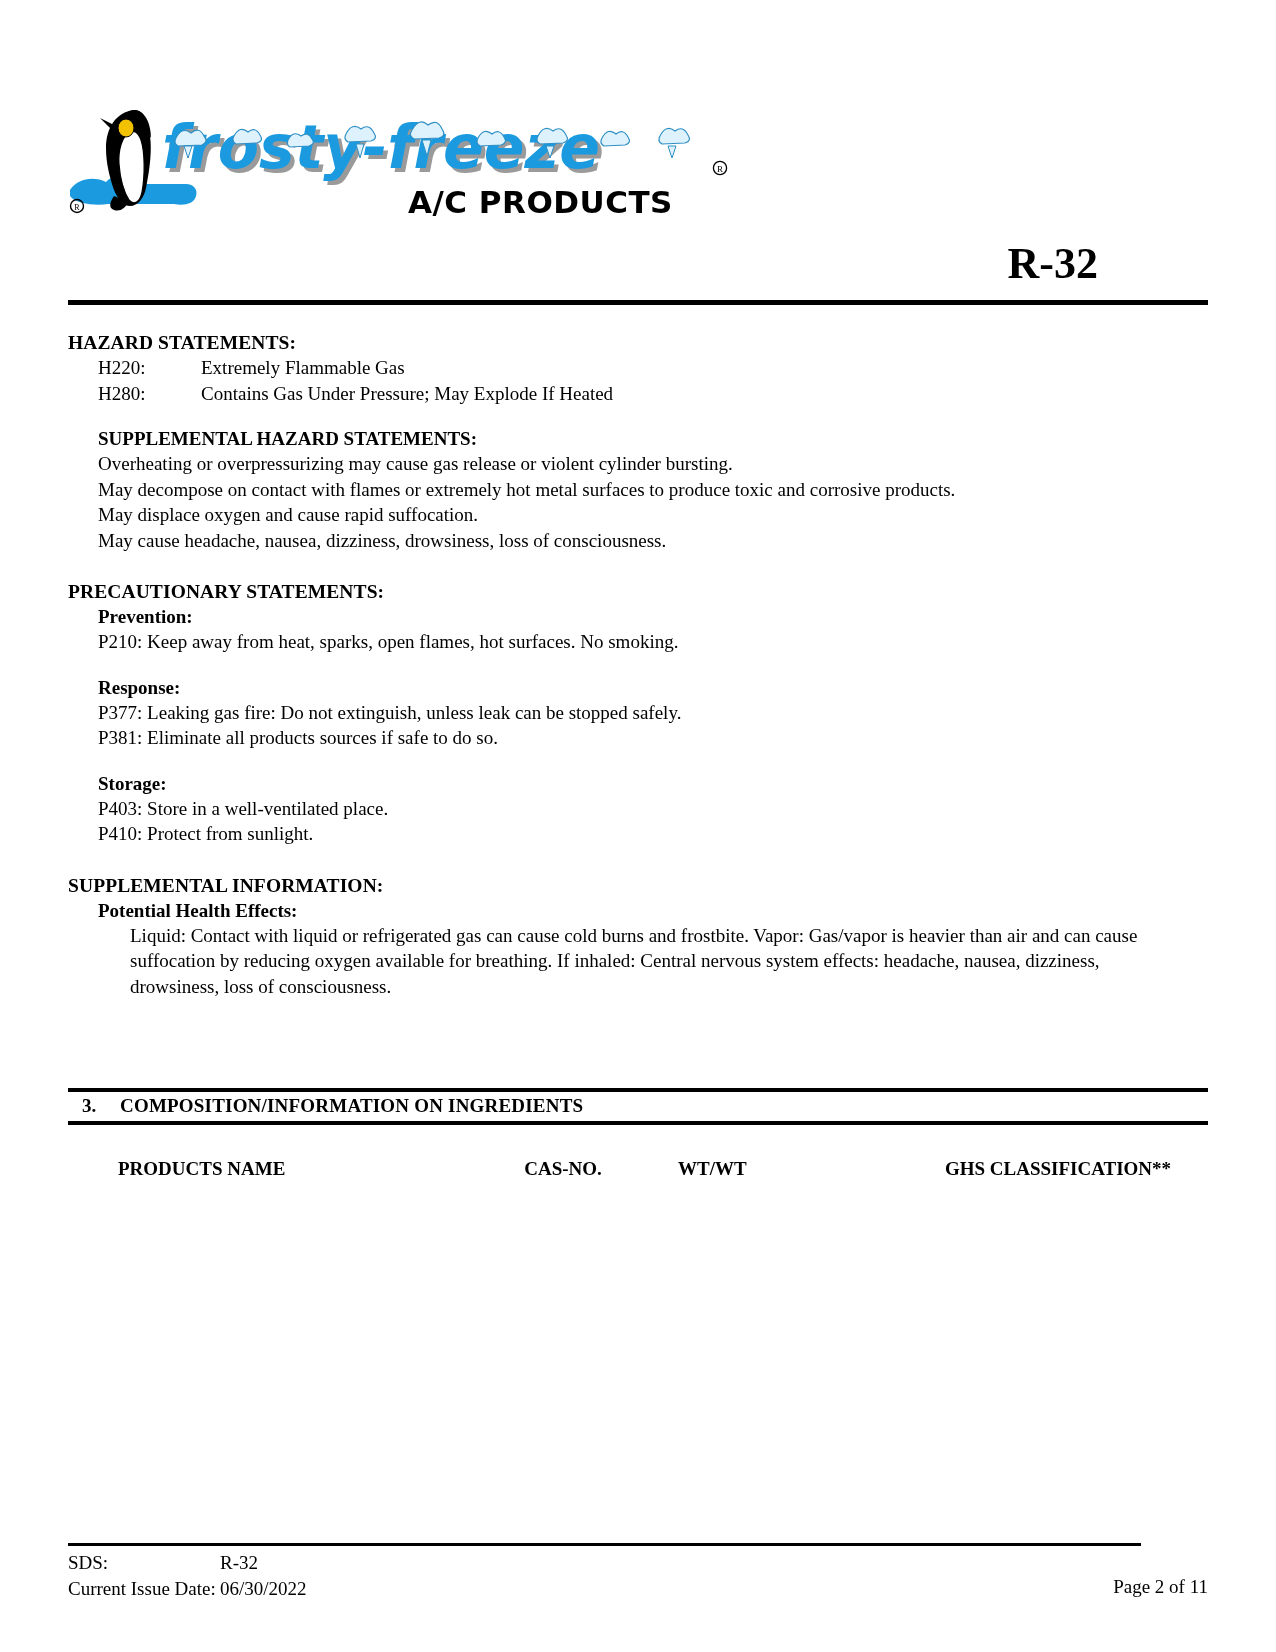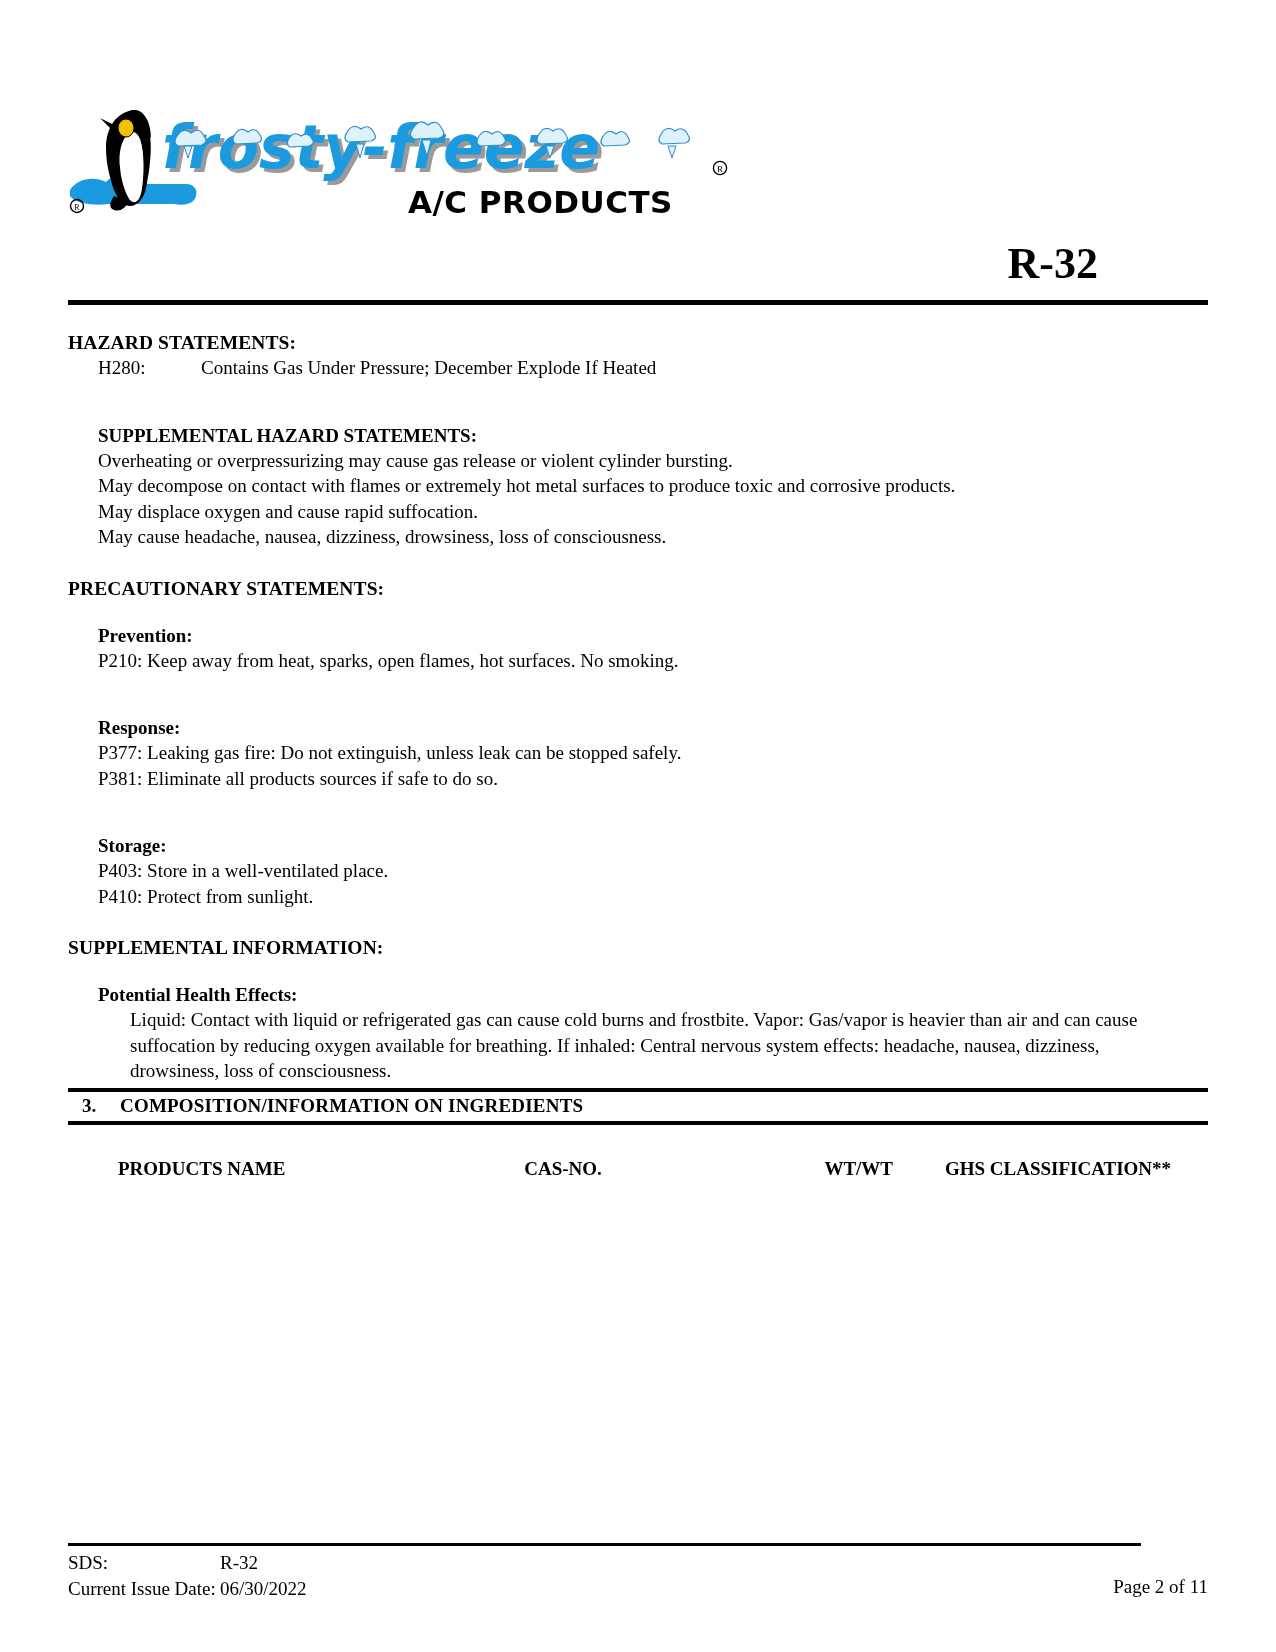--- a/index.html
+++ b/index.html
@@ -95,21 +95,20 @@
     font-size: 19.5px;
     line-height: 25px;
     letter-spacing: 0.1px;
   }
 
   .sub-head {
     font-weight: bold;
     font-size: 19px;
     line-height: 25px;
     margin-left: 30px;
-    margin-top: 22px;
   }
 
   .line {
     font-size: 19px;
     line-height: 25.5px;
   }
 
   .hz-row {
     margin-left: 30px;
     font-size: 19px;
@@ -173,21 +172,21 @@
   .comp-row {
     display: flex;
     font-size: 19px;
     line-height: 27px;
   }
   .comp-row.head {
     font-weight: bold;
   }
   .c-name   { width: 330px; flex: none; text-align: left; padding-left: 50px; }
   .c-cas    { width: 230px; flex: none; text-align: center; }
-  .c-wt     { width: 215px; flex: none; text-align: right; }
+  .c-wt     { width: 215px; flex: none; text-align: left; }
   .c-ghs    { width: 330px; flex: none; text-align: center; }
 
   .comp-row.head .c-name { padding-left: 50px; }
   .comp-row.data .c-name { padding-left: 65px; }
 
   
   .footer-rule {
     position: absolute;
     left: 68px;
     top: 1543px;
@@ -293,22 +292,26 @@
 
   <div class="doc-title">R-32</div>
 
   <div class="header-rule"></div>
 
   <div class="content">
 
     <div class="sec-head">HAZARD STATEMENTS:</div>
 
     <div class="hz-row">
+      <span class="hz-code">H220:</span>
+      <span>Extremely Flammable Gas</span>
+    </div>
+    <div class="hz-row">
       <span class="hz-code">H280:</span>
-      <span>Contains Gas Under Pressure; December Explode If Heated</span>
+      <span>Contains Gas Under Pressure; May Explode If Heated</span>
     </div>
 
     <div class="gap-m"></div>
 
     <div class="sub-head">SUPPLEMENTAL HAZARD STATEMENTS:</div>
     <div class="line ind1">Overheating or overpressurizing may cause gas release or violent cylinder bursting.</div>
     <div class="line ind1">May decompose on contact with flames or extremely hot metal surfaces to produce toxic and corrosive products.</div>
     <div class="line ind1">May displace oxygen and cause rapid suffocation.</div>
     <div class="line ind1">May cause headache, nausea, dizziness, drowsiness, loss of consciousness.</div>
 

